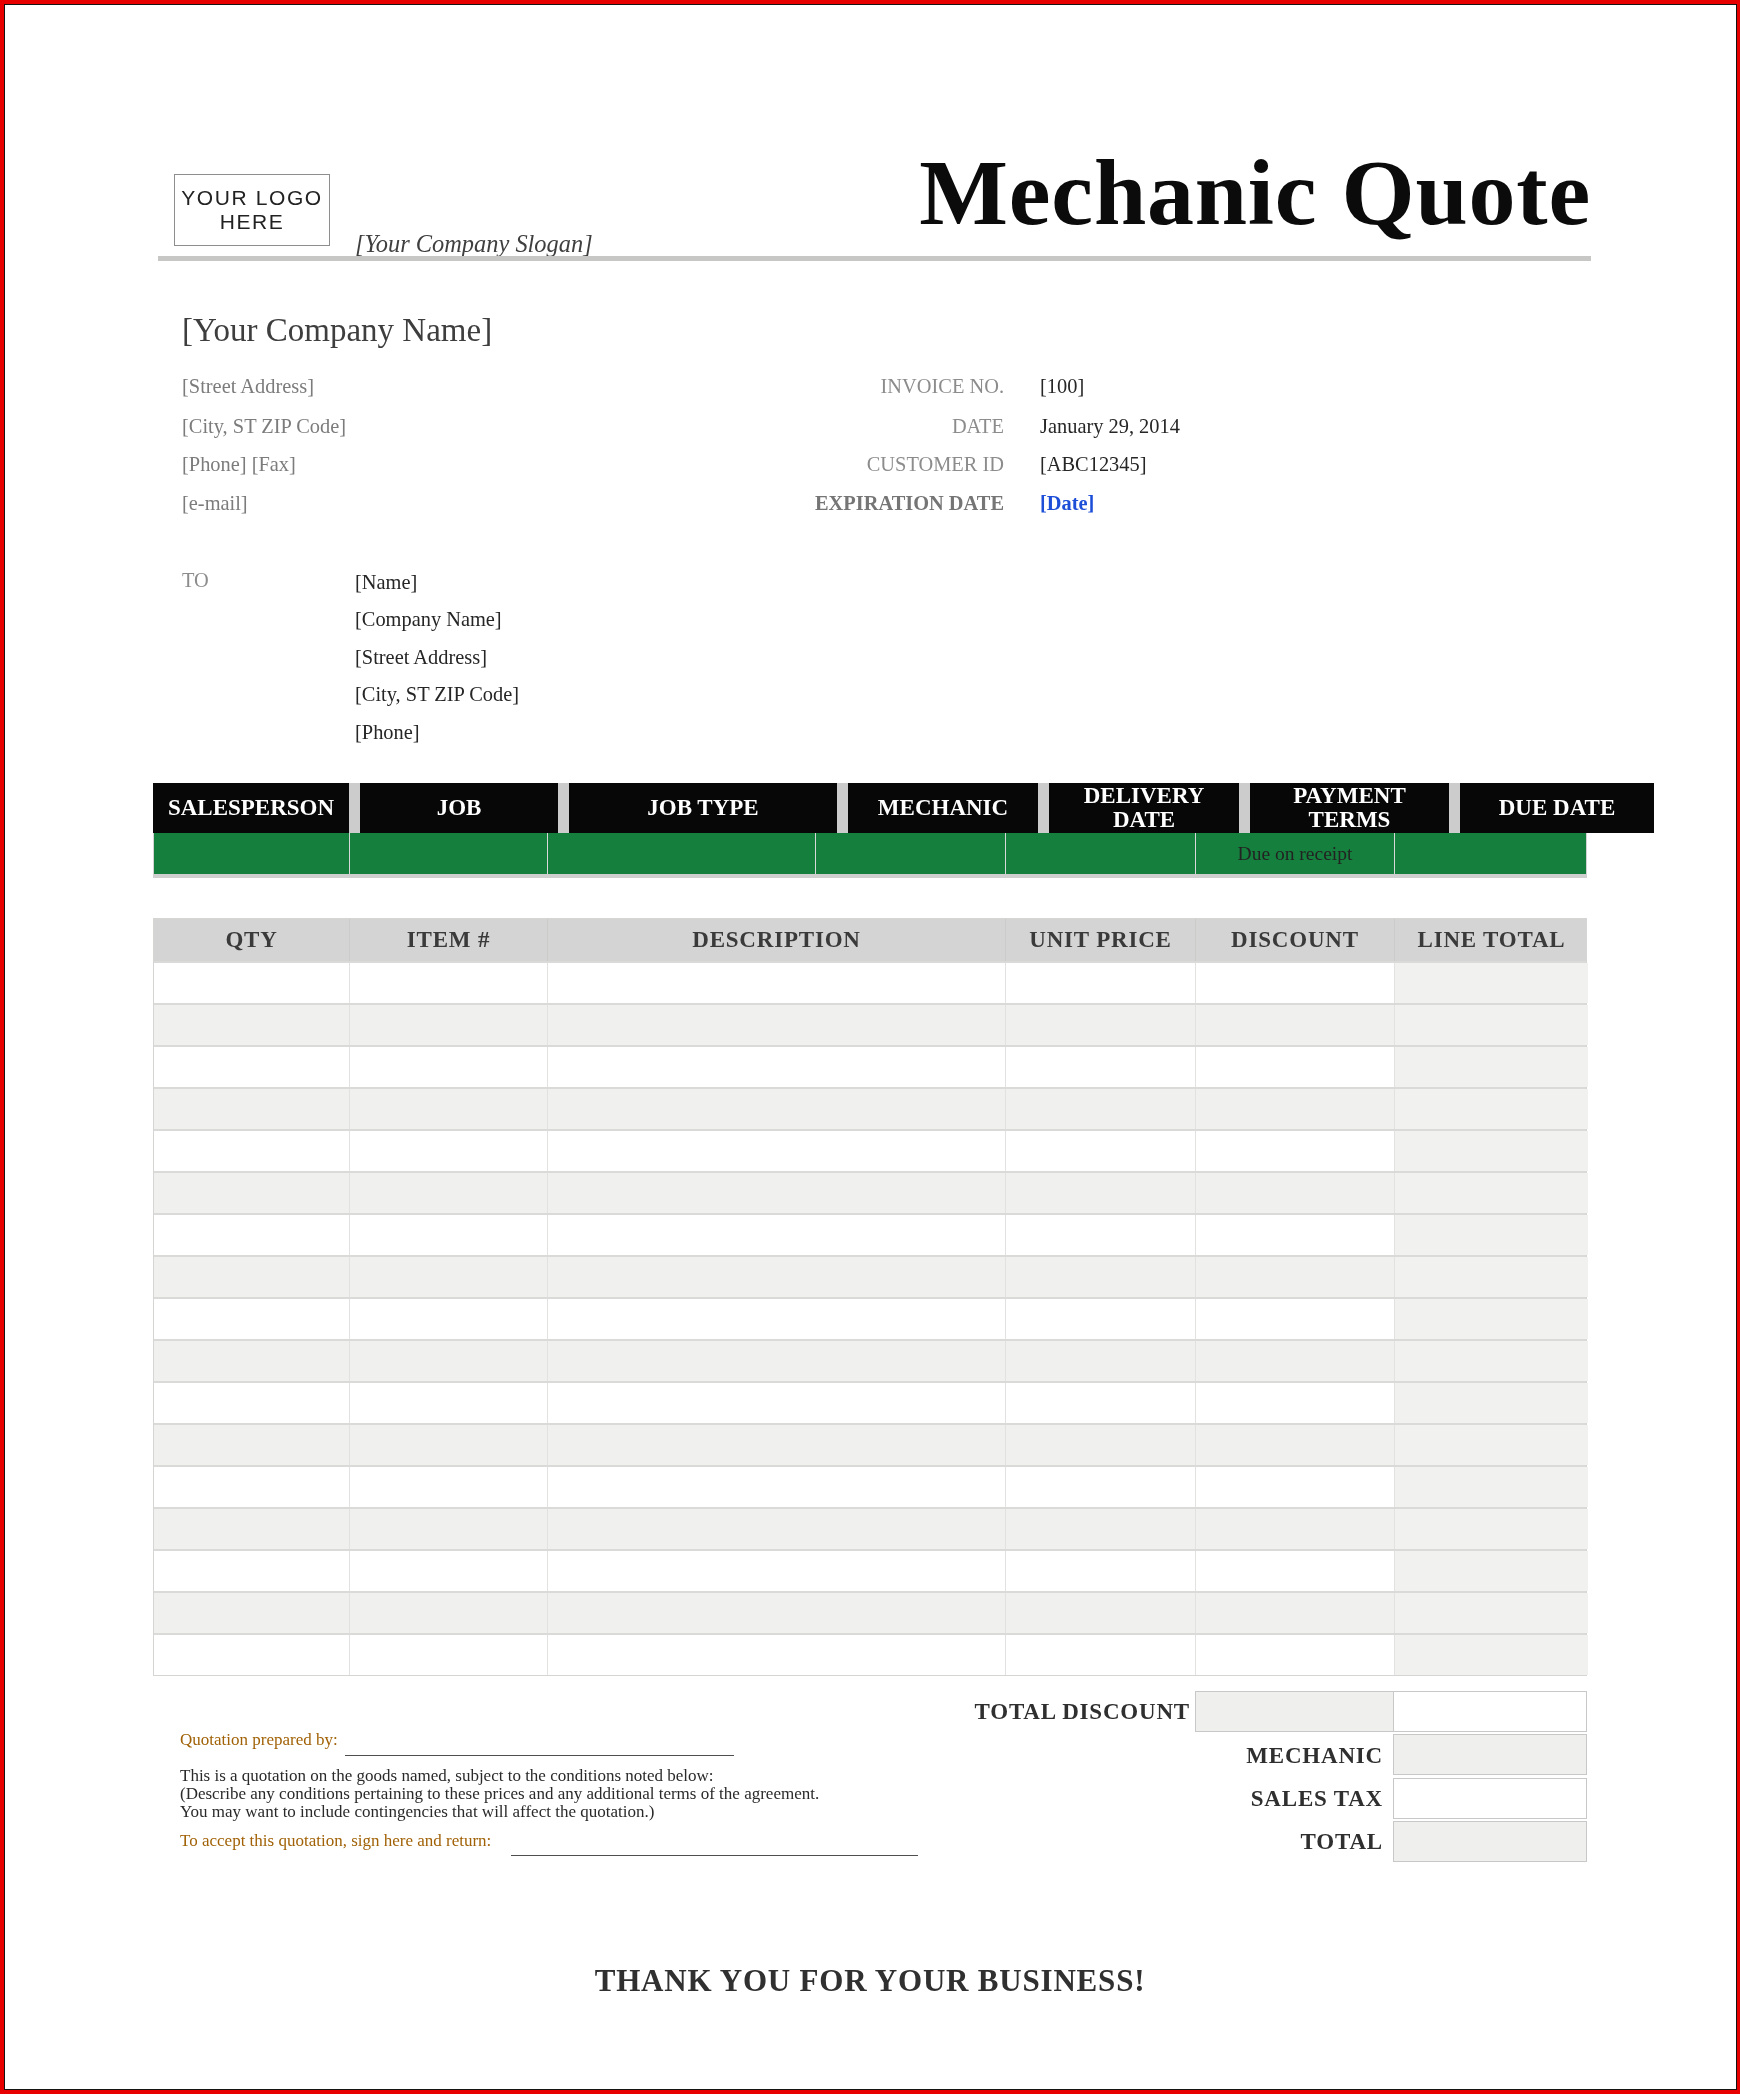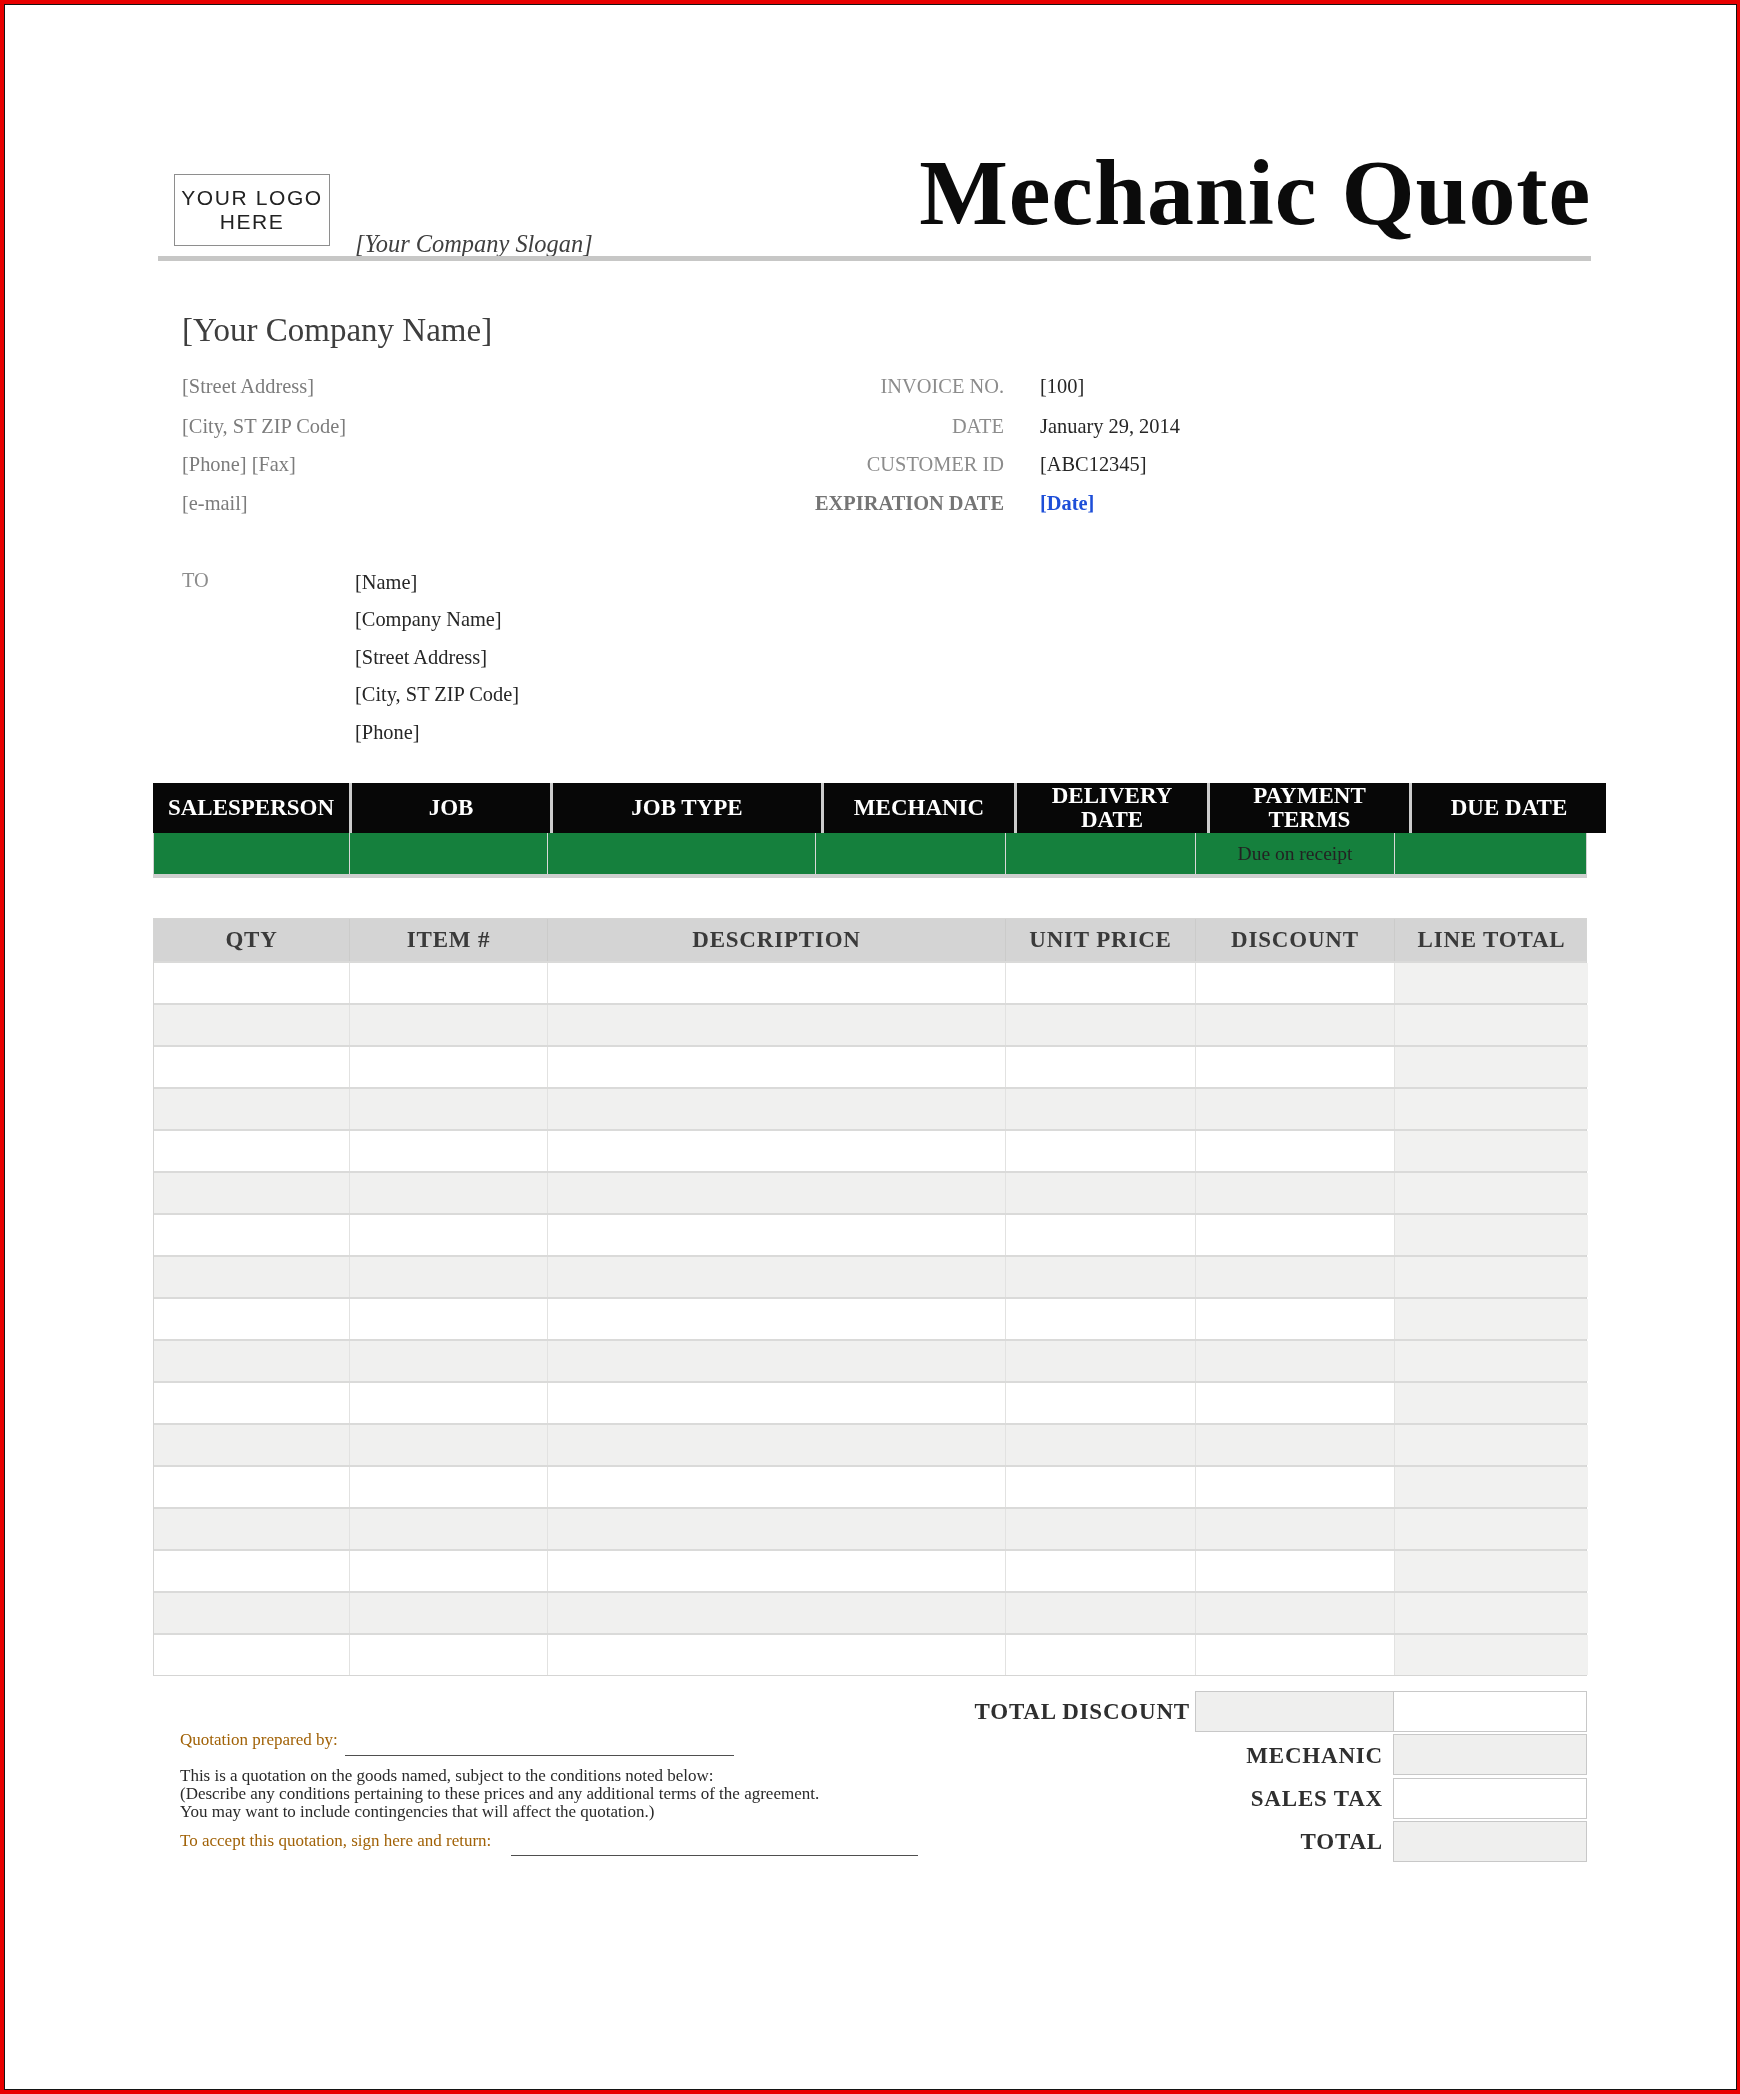--- a/index.html
+++ b/index.html
@@ -25,21 +25,21 @@
   .meta-label.bold { font-weight:bold; color:#757575; }
   .meta-value { left:1035px; font-size:20.4px; color:#262626; }
   .meta-value.bold { font-weight:bold; color:#1d4ed8; }
 
   .to-label { left:177px; top:564px; font-size:20.4px; color:#8c8c8c; }
   .to-line { left:350px; font-size:20.4px; color:#262626;text-align:right; }
 
   
   .job-table { left:148px; top:778px; width:1434px; }
   .jt-header { display:grid; grid-template-columns:196px 198px 268px 190px 190px 199px 194px;
-               background:#cccccc; column-gap:3px; }
+               background:#cccccc; column-gap:11px; }
   .jt-hcell { background:#070707; color:#ffffff; font-size:23px; font-weight:bold; height:50px;
               display:flex; align-items:center; justify-content:center; text-align:center; line-height:24.4px; padding:0 8.1px; }
   .jt-body { display:grid; grid-template-columns:196px 198px 268px 190px 190px 199px 194px;
              border:1.6px solid #d2d2d2; border-top:none; border-bottom:4.1px solid #cfcfcf; background:#15803d; }
   .jt-cell { height:41px; border-right:1.6px solid #d8d8d8; display:flex; align-items:center; justify-content:center;
              font-size:19.5px; color:#222222; }
   .jt-cell:last-child { border-right:none; }
 
   
   .items-table { left:148px; top:913px; width:1434px; border:1.6px solid #d5d5d4; }
@@ -288,16 +288,17 @@
   <div class="abs small-line" style="left:175px; top:1725px;">Quotation prepared by:</div>
   <div class="abs sig-line" style="left:340px; top:1750px; width:389px;"></div>
 
   <div class="abs para-line" style="left:175px; top:1761px;">This is a quotation on the goods named, subject to the conditions noted below:</div>
   <div class="abs para-line" style="left:175px; top:1779px;">(Describe any conditions pertaining to these prices and any additional terms of the agreement.</div>
   <div class="abs para-line" style="left:175px; top:1797px;">You may want to include contingencies that will affect the quotation.)</div>
 
   <div class="abs small-line" style="left:175px; top:1826px;">To accept this quotation, sign here and return:</div>
   <div class="abs sig-line" style="left:506px; top:1850px; width:407px;"></div>
 
+  <div class="abs thanks">THANK YOU FOR YOUR BUSINESS!</div>
 
 </div>
 </div>
 
 
 </body></html>

